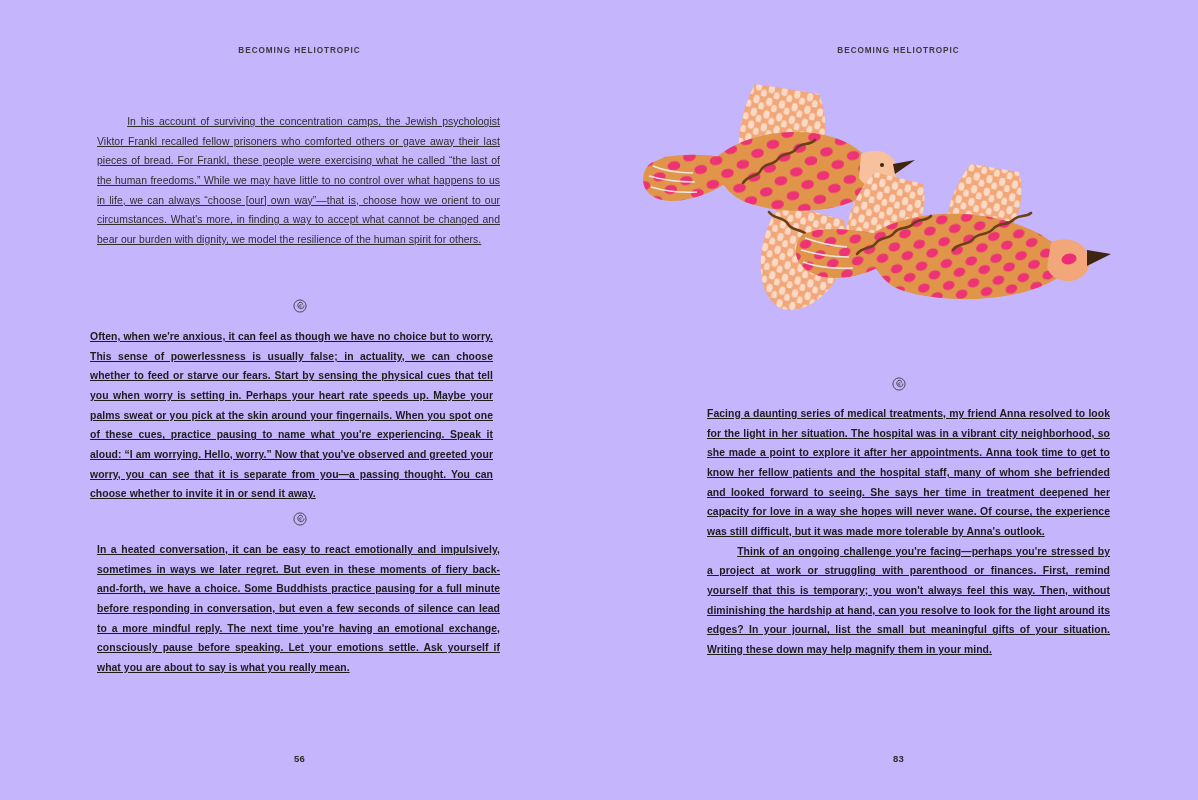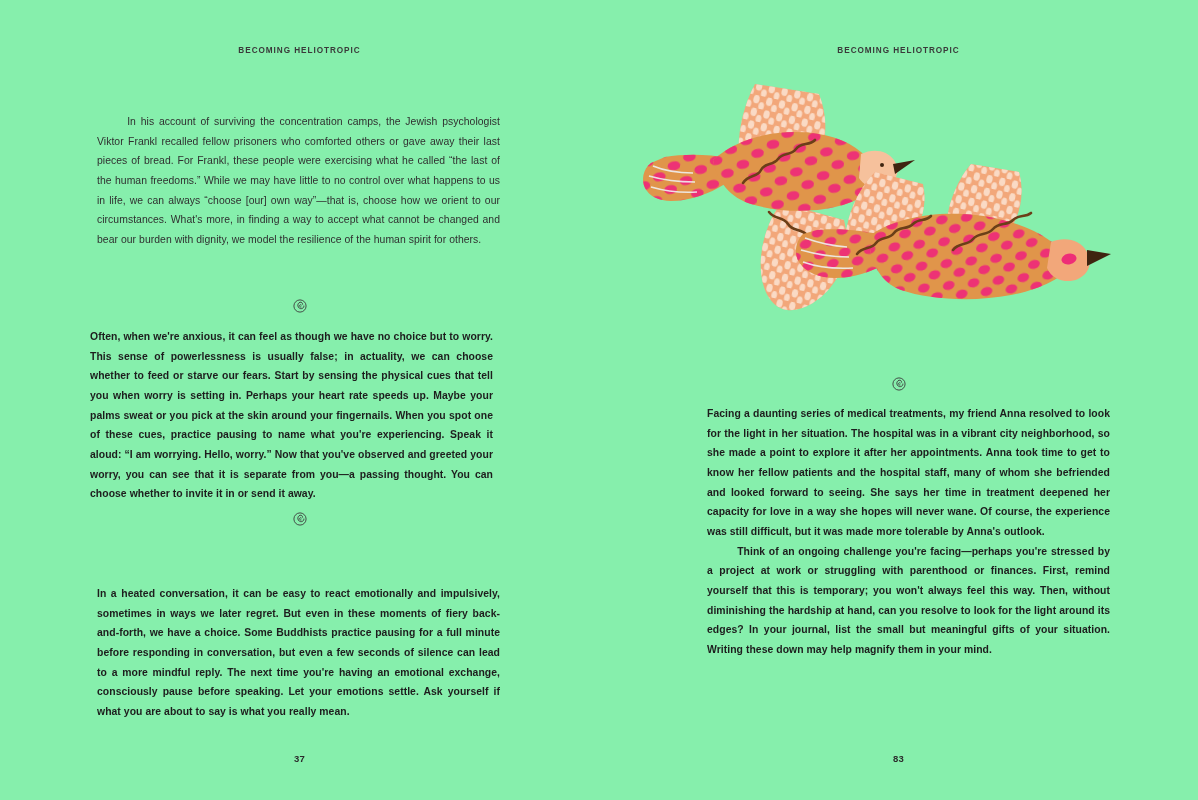--- a/index.html
+++ b/index.html
@@ -18,21 +18,21 @@
   .spread {
     position: absolute;
     inset: 0;
     display: flex;
     background: #ffffff;
   }
   .page {
     position: relative;
     width: 599px;
     height: 800px;
-    background: #86efac;
+    background: #c4b5fd;
     box-sizing: border-box;
   }
   .running-head {
     position: absolute;
     top: 46px;
     left: 0;
     right: 0;
     text-align: center;
     font-size: 8.2px;
     letter-spacing: 0.95px;
@@ -53,20 +53,21 @@
   }
 
   p.body {
     margin: 0;
     font-size: 10.4px;
     line-height: 19.65px;
     text-align: justify;
     text-justify: inter-word;
     color: #2f2f2f;
     letter-spacing: 0.005em;
+    text-decoration: underline;
   }
   p.body.indent { text-indent: 2.9em; }
   p.bold {
     font-weight: 700;
     color: #1d1d1d;
   }
   .ornament {
     text-align: center;
     color: #3a3a3a;
     font-size: 12px;
@@ -76,21 +77,21 @@
     align-items: center;
     justify-content: center;
   }
   .ornament svg { display: block; }
 
   
   .blk-1 { position: absolute; left: 97px; top: 112px; width: 403px; }
   .orn-1 { position: absolute; left: 0; right: 0; top: 299px; }
   .blk-2 { position: absolute; left: 90px; top: 327px; width: 403px; }
   .orn-2 { position: absolute; left: 0; right: 0; top: 512px; }
-  .blk-3 { position: absolute; left: 97px; top: 540px; width: 403px; margin-top: 44px; }
+  .blk-3 { position: absolute; left: 97px; top: 540px; width: 403px; }
 
   
   .illo { position: absolute; left: 40px; top: 70px; width: 520px; height: 260px; }
   .orn-3 { position: absolute; left: 0; right: 0; top: 377px; }
   .blk-4 { position: absolute; left: 108px; top: 404px; width: 403px; }
 
   .illo svg { display: block; }
 </style>
 </head>
 <body>
@@ -122,21 +123,21 @@
         <circle cx="7" cy="7" r="6.1" fill="none" stroke="#3c3c3c" stroke-width="0.9"></circle>
         <path d="M9.6 5.2 C9.6 3.6 8.2 2.9 7 3.3 C5.5 3.8 4.6 5.3 4.9 6.9 C5.25 8.75 6.9 9.9 8.6 9.6 C10.1 9.35 11 8.2 10.9 7" fill="none" stroke="#3c3c3c" stroke-width="0.95" stroke-linecap="round"></path>
         <path d="M8.2 5.9 C7.6 5.4 6.8 5.7 6.6 6.5 C6.4 7.4 7.1 8.2 8 8.1" fill="none" stroke="#3c3c3c" stroke-width="0.9" stroke-linecap="round"></path>
       </svg>
     </div>
 
     <div class="blk-3">
       <p class="body bold">In a heated conversation, it can be easy to react emotionally and impulsively, sometimes in ways we later regret. But even in these moments of fiery back-and-forth, we have a choice. Some Buddhists practice pausing for a full minute before responding in conversation, but even a few seconds of silence can lead to a more mindful reply. The next time you're having an emotional exchange, consciously pause before speaking. Let your emotions settle. Ask yourself if what you are about to say is what you really mean.</p>
     </div>
 
-    <div class="page-number">37</div>
+    <div class="page-number">56</div>
   </div>
 
   <div class="page page-right">
 
     <div class="running-head">BECOMING HELIOTROPIC</div>
 
     <div class="illo">
       <svg width="520" height="260" viewBox="0 0 520 260" aria-hidden="true">
         <defs>
 

